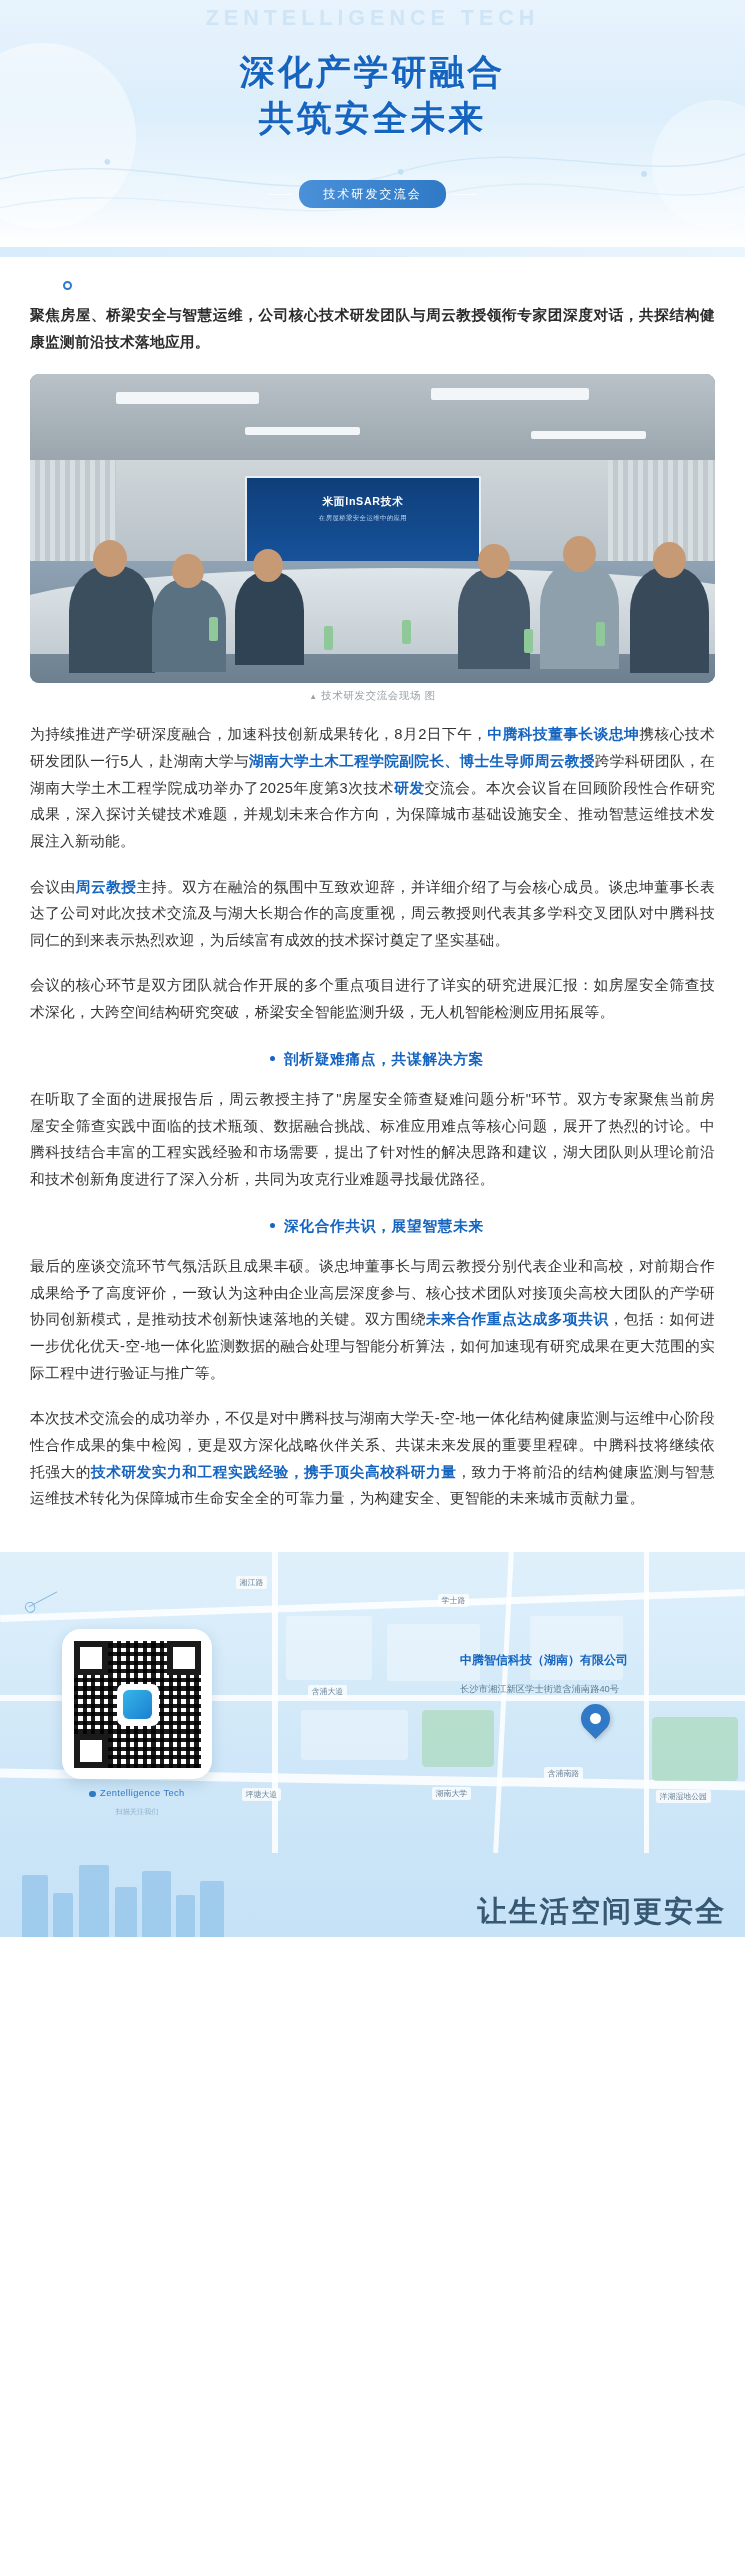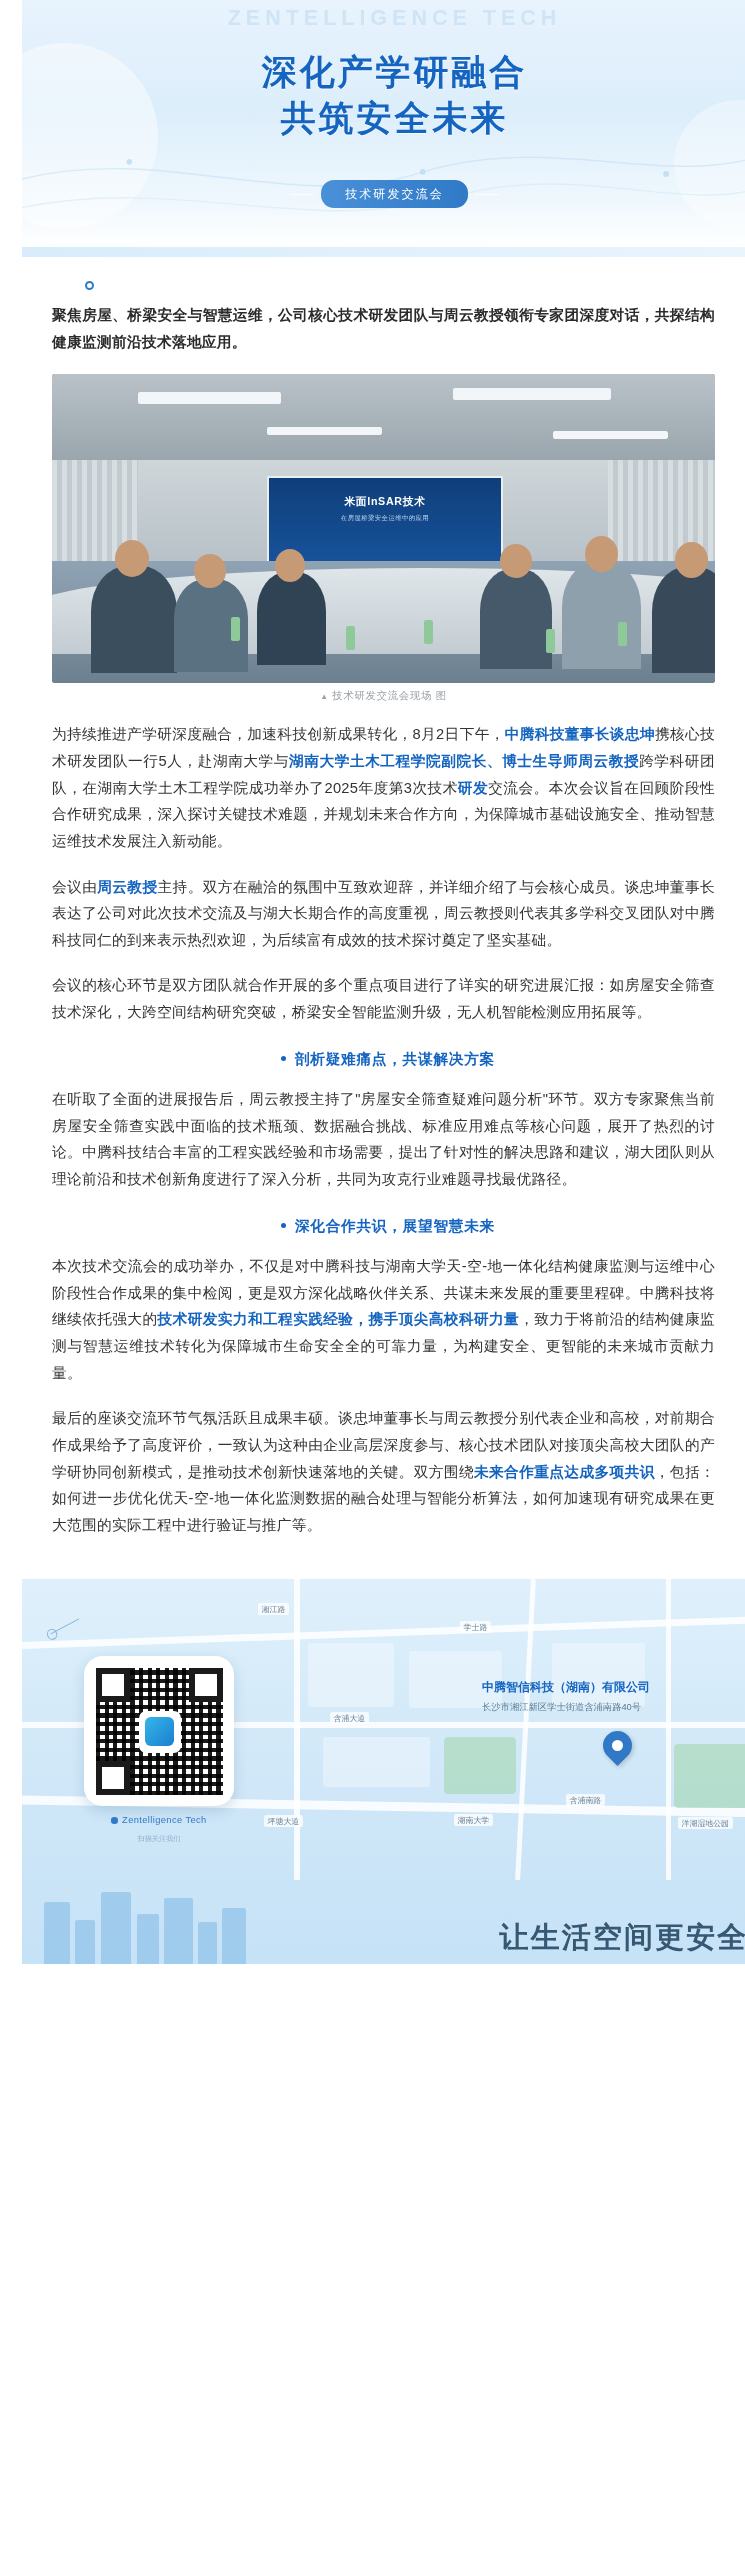--- a/index.html
+++ b/index.html
@@ -8,21 +8,20 @@
     width: 745px;
     background: #ffffff;
     font-family: "Liberation Sans", sans-serif;
     color: #333;
   }
   .page {
     width: 745px;
     position: relative;
     overflow: hidden;
     background: #ffffff;
-    padding-left: 22px;
   }
 
   
   .hero {
     position: relative;
     width: 745px;
     height: 247px;
     background: linear-gradient(180deg, #e8f3fd 0%, #dceefb 45%, #eef7fd 80%, #ffffff 100%);
     overflow: hidden;
   }
@@ -121,21 +120,21 @@
   p.lead {
     font-weight: bold;
     font-size: 14.7px;
     color: #2b2b2b;
   }
   .hl { color: #1565c0; font-weight: bold; }
 
   .photo {
     width: 100%;
     height: 309px;
-    border-radius: 3px;
+    border-radius: 9px;
     margin: 2.9px 0 4.3px 0;
     position: relative;
     overflow: hidden;
     background: #6f7a84;
   }
   .ph-ceiling {
     position: absolute; left: 0; top: 0; width: 100%; height: 86px;
     background: linear-gradient(180deg,#b9c2c8 0%, #9aa5ad 100%);
   }
   .ph-light {
@@ -326,21 +325,21 @@
   }
   .addr-card {
     position: absolute;
     left: 460px; top: 100px;
     width: 251px;
   }
   .addr-name {
     font-size: 12px;
     font-weight: bold;
     color: #1565c0;
-    margin-bottom: 5px;
+    margin-bottom: 14px;
   }
   .addr-line {
     font-size: 9.3px;
     color: #5d7c92;
   }
   .foot-slogan {
     position: absolute;
     right: 18.6px; bottom: 5.7px;
     font-size: 29px;
     font-weight: bold;
@@ -460,25 +459,25 @@
       <span class="dot"></span><span>剖析疑难痛点，共谋解决方案</span>
     </div>
 
     <p class="body">在听取了全面的进展报告后，周云教授主持了"房屋安全筛查疑难问题分析"环节。双方专家聚焦当前房屋安全筛查实践中面临的技术瓶颈、数据融合挑战、标准应用难点等核心问题，展开了热烈的讨论。中腾科技结合丰富的工程实践经验和市场需要，提出了针对性的解决思路和建议，湖大团队则从理论前沿和技术创新角度进行了深入分析，共同为攻克行业难题寻找最优路径。</p>
 
     <div class="sec-head">
       <span class="dot"></span><span>深化合作共识，展望智慧未来</span>
     </div>
 
     <p class="body">
+      <span>最后的座谈交流环节气氛活跃且成果丰硕。谈忠坤董事长与周云教授分别代表企业和高校，对前期合作成果给予了高度评价，一致认为这种由企业高层深度参与、核心技术团队对接顶尖高校大团队的产学研协同创新模式，是推动技术创新快速落地的关键。双方围绕</span><span class="hl">未来合作重点达成多项共识</span><span>，包括：如何进一步优化优天-空-地一体化监测数据的融合处理与智能分析算法，如何加速现有研究成果在更大范围的实际工程中进行验证与推广等。</span>
+    </p>
+
+    <p class="body">
       <span>本次技术交流会的成功举办，不仅是对中腾科技与湖南大学天-空-地一体化结构健康监测与运维中心阶段性合作成果的集中检阅，更是双方深化战略伙伴关系、共谋未来发展的重要里程碑。中腾科技将继续依托强大的</span><span class="hl">技术研发实力和工程实践经验，携手顶尖高校科研力量</span><span>，致力于将前沿的结构健康监测与智慧运维技术转化为保障城市生命安全全的可靠力量，为构建安全、更智能的未来城市贡献力量。</span>
-    </p>
-
-    <p class="body">
-      <span>最后的座谈交流环节气氛活跃且成果丰硕。谈忠坤董事长与周云教授分别代表企业和高校，对前期合作成果给予了高度评价，一致认为这种由企业高层深度参与、核心技术团队对接顶尖高校大团队的产学研协同创新模式，是推动技术创新快速落地的关键。双方围绕</span><span class="hl">未来合作重点达成多项共识</span><span>，包括：如何进一步优化优天-空-地一体化监测数据的融合处理与智能分析算法，如何加速现有研究成果在更大范围的实际工程中进行验证与推广等。</span>
     </p>
 
   </div>
 
   <div class="footer">
 
     <div class="map-road" style="left:0;top:50px;width:745px;height:7.2px;transform:rotate(-2deg);"></div>
     <div class="map-road" style="left:0;top:143px;width:745px;height:5.7px;"></div>
     <div class="map-road" style="left:0;top:223px;width:745px;height:8.6px;transform:rotate(1deg);"></div>
     <div class="map-road" style="left:272px;top:0;width:6.4px;height:301px;"></div>

